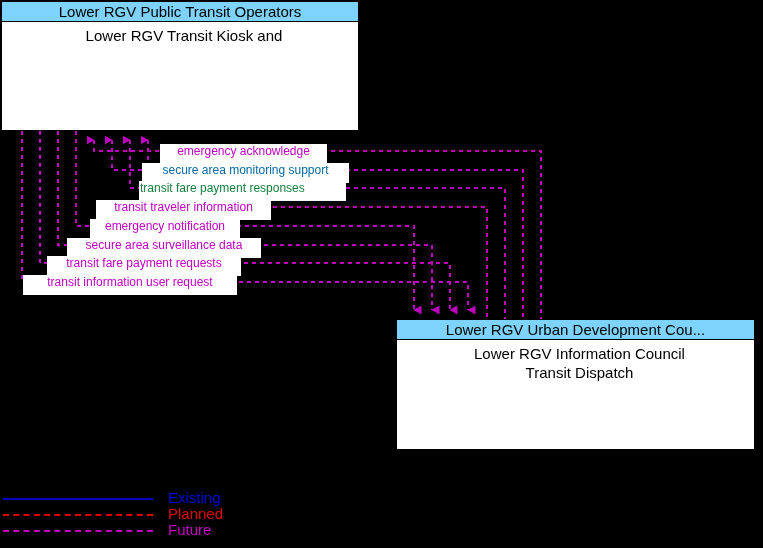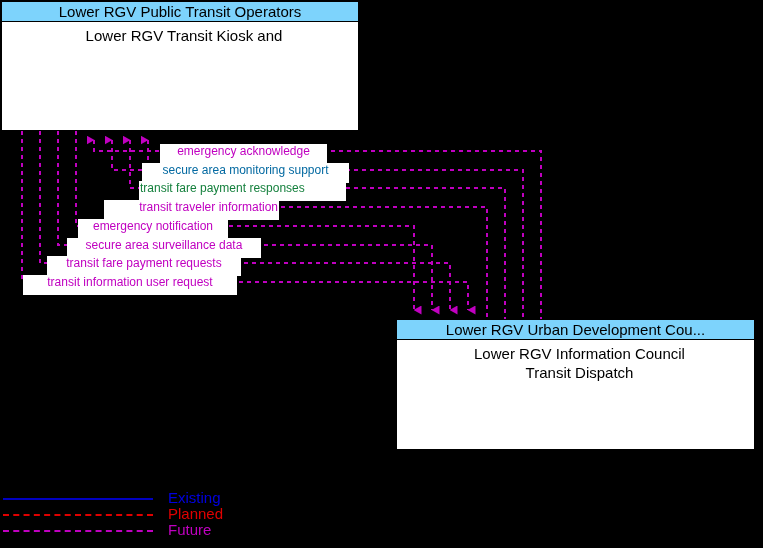--- a/index.html
+++ b/index.html
@@ -120,22 +120,22 @@
   <div class="node-body">
     <div>Lower RGV Information Council</div>
     <div>Transit Dispatch</div>
   </div>
 </div>
 
 <div id="flow-labels">
     <div class="flow-label" style="left: 160px; top: 144px; color: rgb(192, 0, 192); width: 165px; text-align: center;">emergency acknowledge</div>
     <div class="flow-label" style="left: 142px; top: 163px; color: #0369a1; width: 205px; text-align: center;">secure area monitoring support</div>
     <div class="flow-label" style="left: 123px; top: 181px; color: #15803d; width: 205px; text-align: left; margin-left: 16px;">transit fare payment responses</div>
-    <div class="flow-label" style="left: 104px; top: 200px; color: rgb(192, 0, 192); width: 173px; text-align: right;">transit traveler information</div>
-    <div class="flow-label" style="left: 78px; top: 219px; color: rgb(192, 0, 192); width: 148px; text-align: center;">emergency notification</div>
+    <div class="flow-label" style="left: 96px; top: 200px; color: rgb(192, 0, 192); width: 173px; text-align: center;">transit traveler information</div>
+    <div class="flow-label" style="left: 90px; top: 219px; color: rgb(192, 0, 192); width: 148px; text-align: center;">emergency notification</div>
     <div class="flow-label" style="left: 67px; top: 238px; color: rgb(192, 0, 192); width: 192px; text-align: center;">secure area surveillance data</div>
     <div class="flow-label" style="left: 47px; top: 256px; color: rgb(192, 0, 192); width: 192px; text-align: center;">transit fare payment requests</div>
     <div class="flow-label" style="left: 23px; top: 275px; color: rgb(192, 0, 192); width: 212px; text-align: center;">transit information user request</div>
   </div>
 
 <div id="legend">
   <div class="legend-row" style="left:0px; top:498px; width:260px;">
     <div class="legend-line lg-existing"></div>
     <div class="legend-text t-existing">Existing</div>
   </div>

